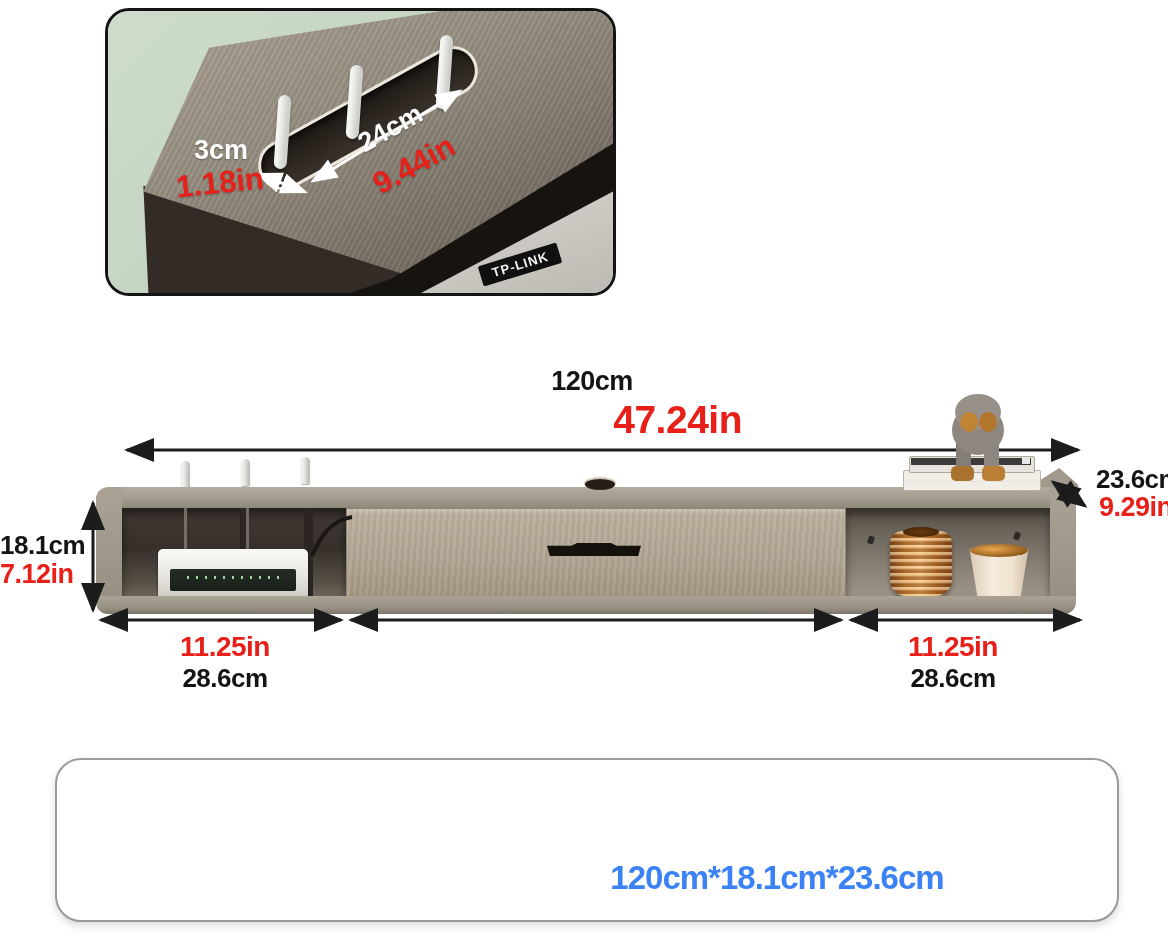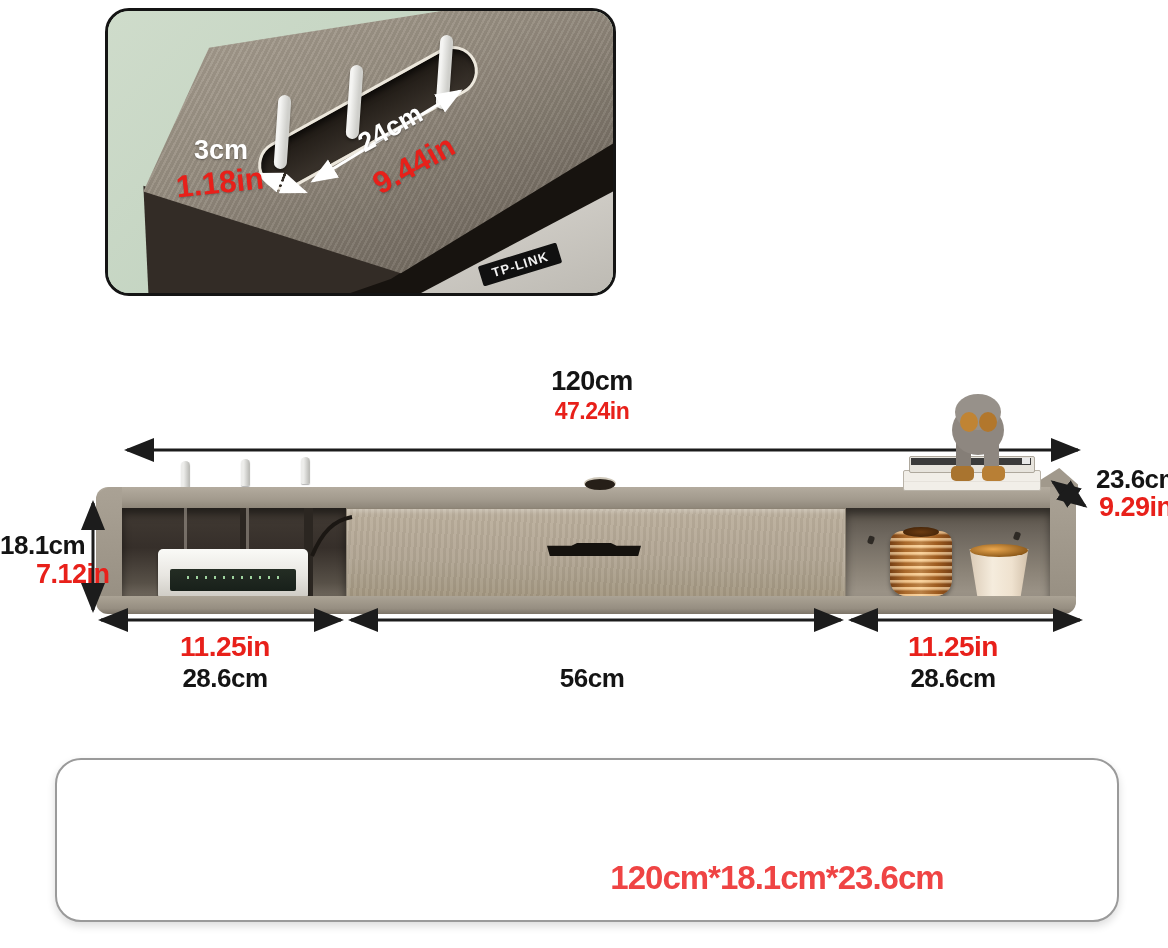--- a/index.html
+++ b/index.html
@@ -106,21 +106,21 @@
   .book-top-cover{left:1px;top:1px;width:120px;height:7px;background:#3b3b3b;}
   .book-qr{right:4px;top:1px;width:8px;height:6px;background:#e9e9e9;}
 
   
   .summary-box{left:55px;top:758px;width:1060px;height:160px;background:#fff;
      border:2px solid #9a9a9a;border-radius:26px;box-shadow:0 4px 9px rgba(0,0,0,.14);}
   .summary-line1{left:0;right:0;top:34px;text-align:center;font-size:42px;font-weight:700;
      color:#0d0d0d;letter-spacing:-1px;}
   .summary-line1 .gap{display:inline-block;width:22px;}
   .summary-line2{left:460px;width:520px;top:99px;text-align:center;font-size:33px;
-     font-weight:700;color:#ef4444;letter-spacing:-1px;}
+     font-weight:700;color:#3b82f6;letter-spacing:-1px;}
 
   svg.overlay{position:absolute;left:0;top:0;pointer-events:none;}
 </style>
 </head>
 <body>
 
 <div class="canvas">
 
   <div class="abs inset">
     <div class="abs inset-wall"></div>
@@ -142,21 +142,21 @@
       <line x1="150" y1="163" x2="197" y2="181" stroke="#ffffff" stroke-width="3" marker-start="url(#aw)" marker-end="url(#aw)"></line>
       <line x1="205" y1="170" x2="352" y2="80" stroke="#ffffff" stroke-width="3" marker-start="url(#aw)" marker-end="url(#aw)"></line>
     </svg>
     <div class="abs inset-label-cm" style="left:86px;top:124px;font-size:27px;">3cm</div>
     <div class="abs inset-label-in" style="left:68px;top:154px;font-size:31px;transform:rotate(-6deg);">1.18in</div>
     <div class="abs inset-label-cm" style="left:248px;top:102px;font-size:27px;transform:rotate(-29deg);">24cm</div>
     <div class="abs inset-label-in" style="left:262px;top:136px;font-size:31px;transform:rotate(-29deg);">9.44in</div>
   </div>
 
   <div class="abs ctr dim-black" style="left:442px;top:366px;width:300px;font-size:27px;">120cm</div>
-  <div class="abs ctr dim-red" style="left:442px;top:398px;width:300px;font-size:23px;">47.24in</div>
+  <div class="abs ctr dim-red" style="left:442px;top:398px;width:300px;font-size:39px;text-align:right;">47.24in</div>
 
   <div class="abs main-antenna" style="left:181px;top:461px;"></div>
   <div class="abs main-antenna" style="left:241px;top:459px;"></div>
   <div class="abs main-antenna" style="left:301px;top:457px;"></div>
 
   <div class="abs top-wedge"></div>
   <div class="abs top-surface"></div>
   <div class="abs endcap left"></div>
   <div class="abs endcap right"></div>
 
@@ -211,29 +211,28 @@
     </defs>
     <line x1="127" y1="450" x2="1078" y2="450" stroke="#1c1c1c" stroke-width="3" marker-start="url(#ab)" marker-end="url(#ab)"></line>
     <line x1="93" y1="503" x2="93" y2="610" stroke="#1c1c1c" stroke-width="3" marker-start="url(#ab)" marker-end="url(#ab)"></line>
     <line x1="1053" y1="482" x2="1085" y2="506" stroke="#1c1c1c" stroke-width="3" marker-start="url(#ab)" marker-end="url(#ab)"></line>
     <line x1="101" y1="620" x2="341" y2="620" stroke="#1c1c1c" stroke-width="3" marker-start="url(#ab)" marker-end="url(#ab)"></line>
     <line x1="351" y1="620" x2="841" y2="620" stroke="#1c1c1c" stroke-width="3" marker-start="url(#ab)" marker-end="url(#ab)"></line>
     <line x1="851" y1="620" x2="1080" y2="620" stroke="#1c1c1c" stroke-width="3" marker-start="url(#ab)" marker-end="url(#ab)"></line>
   </svg>
 
   <div class="abs dim-black" style="left:0px;top:530px;width:70px;text-align:right;font-size:26px;">18.1cm</div>
-  <div class="abs dim-red" style="left:0px;top:559px;width:70px;text-align:right;font-size:27px;padding-left:36px;">7.12in</div>
+  <div class="abs dim-red" style="left:0px;top:559px;width:70px;text-align:right;font-size:27px;">7.12in</div>
 
   <div class="abs dim-black" style="left:1096px;top:464px;font-size:26px;">23.6cm</div>
   <div class="abs dim-red" style="left:1099px;top:492px;font-size:27px;">9.29in</div>
 
   <div class="abs ctr dim-red" style="left:130px;top:631px;width:190px;font-size:28px;">11.25in</div>
   <div class="abs ctr dim-black" style="left:130px;top:663px;width:190px;font-size:26px;">28.6cm</div>
 
-  <div class="abs ctr dim-black" style="left:497px;top:663px;width:190px;font-size:26px;">56cm</div>
 
   <div class="abs ctr dim-red" style="left:858px;top:631px;width:190px;font-size:28px;">11.25in</div>
   <div class="abs ctr dim-black" style="left:858px;top:663px;width:190px;font-size:26px;">28.6cm</div>
 
   <div class="abs summary-box">
     <div class="abs summary-line2">120cm*18.1cm*23.6cm</div>
   </div>
 
 </div>
 

